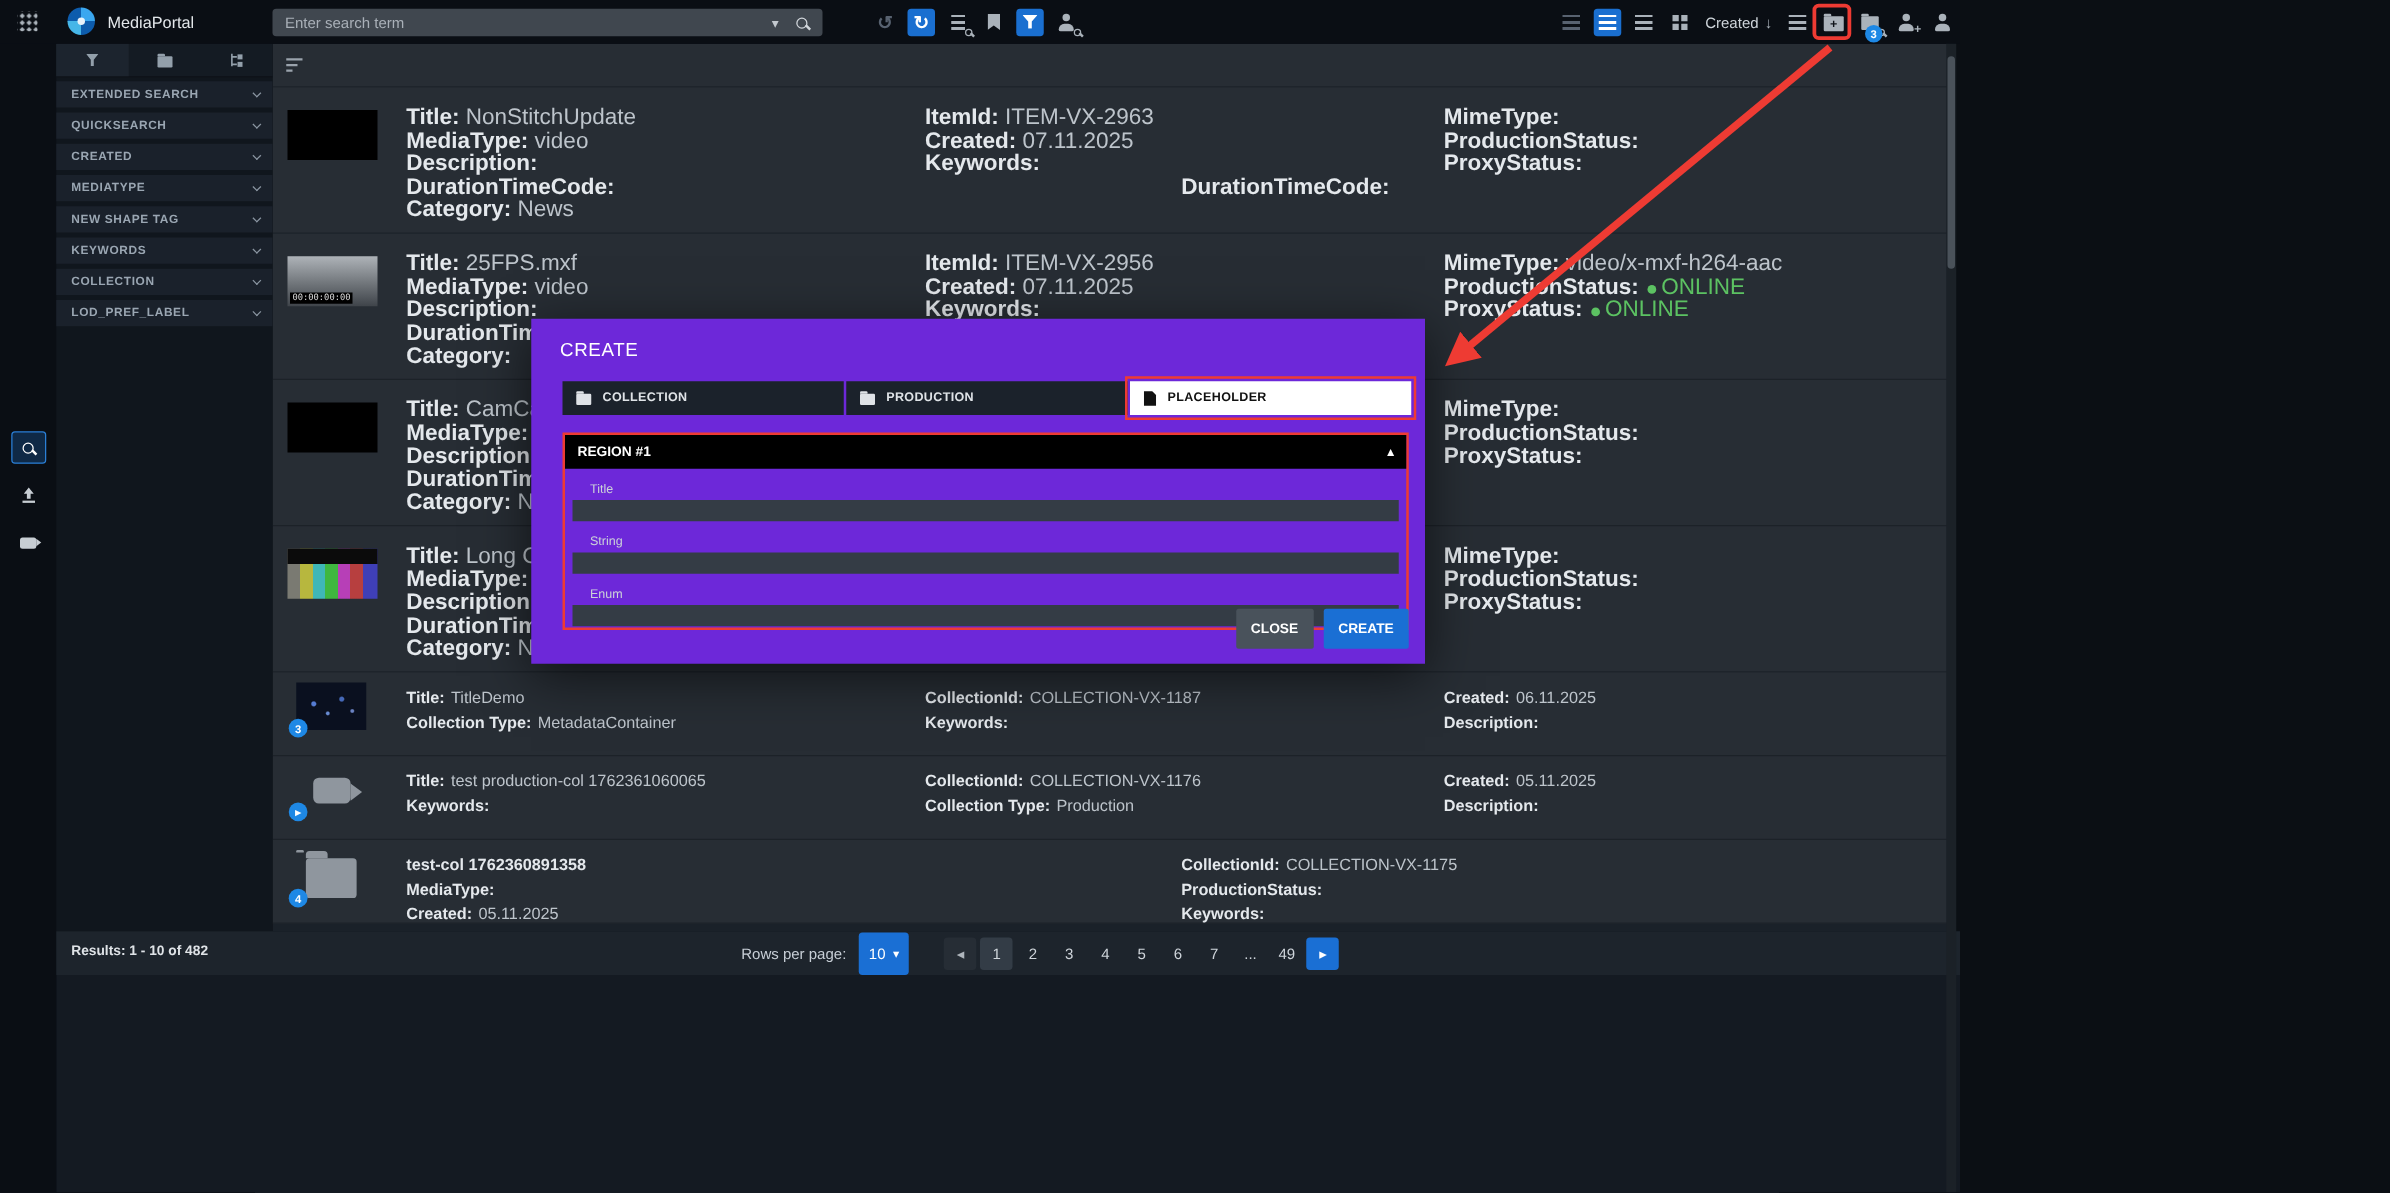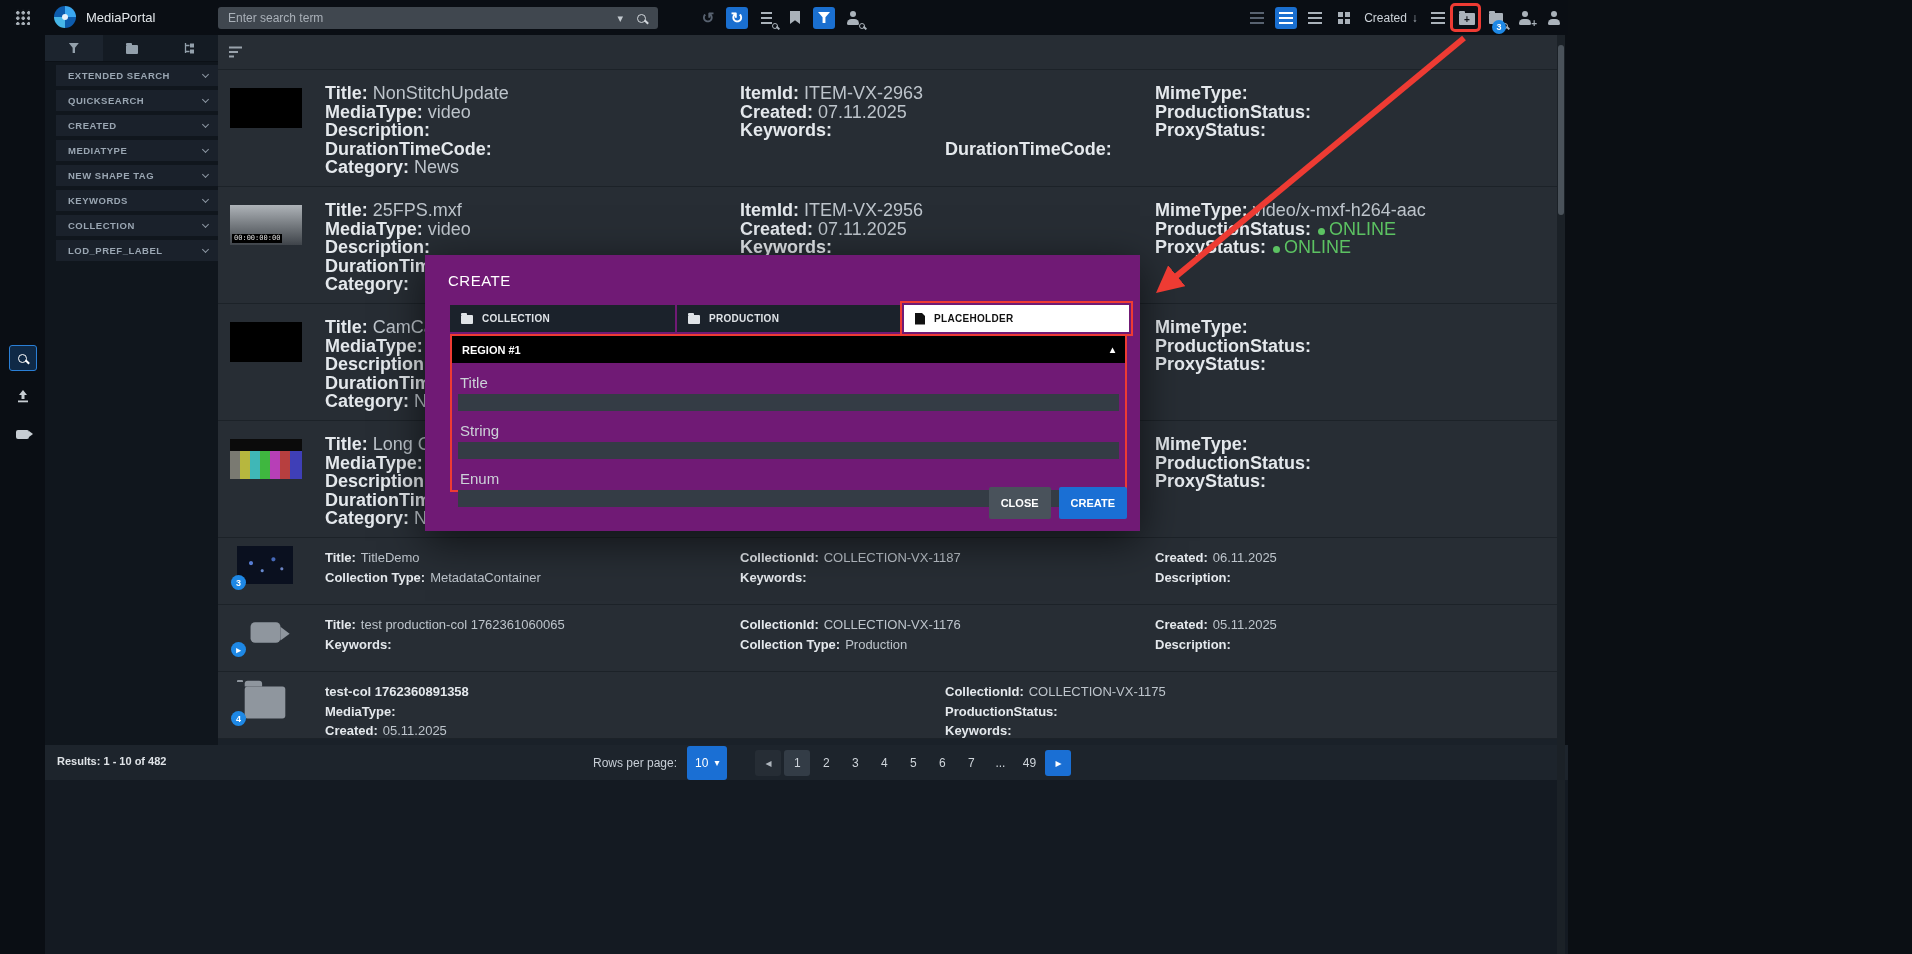--- a/index.html
+++ b/index.html
@@ -62,21 +62,21 @@
   .rail-btn{width:28px;height:26px;display:flex;align-items:center;justify-content:center;color:#c7cdd3;border-radius:3px}
   .rail-btn.active{background:rgba(30,110,200,.28);border:1px solid #2a7fd6;color:#fff}
 
   
   .sidebar{position:absolute;left:45px;top:35px;width:173px;height:710px;background:#10161d;z-index:4}
   .sb-tabs{display:flex;height:27px;background:#141b23;border-bottom:1px solid #0c1117}
   .sb-tab{flex:1;display:flex;align-items:center;justify-content:center;color:#93
 9ea9;color:#93a0ab}
   .sb-tab.active{background:#1c242e}
   .sb-list{padding-top:3px}
-  .sb-item{height:21px;margin:0 0 4px 11px;background:#1a212b;display:flex;align-items:center;justify-content:space-between;padding:0 10px 0 12px;cursor:pointer}
+  .sb-item{height:21px;margin:0 0 4px 0;background:#1a212b;display:flex;align-items:center;justify-content:space-between;padding:0 10px 0 12px;cursor:pointer}
   .sb-lbl{font-size:9.5px;font-weight:bold;letter-spacing:.5px;color:#9aa6b2}
   .sb-item .chev{color:#8b96a2;width:5px;height:5px}
 
   
   .content{position:absolute;left:218px;top:35px;width:1340px;height:710px;background:#1a2129;overflow:hidden;z-index:3}
   .list-toolbar{height:35px;background:#272d34;border-bottom:1px solid #1c2228;display:flex;align-items:center;padding-left:10px}
   .row{position:relative;background:#272d34;border-bottom:1px solid #1c2228}
   .row.media{height:117px}
   .row.collection{height:67px}
   .thumbwrap{position:absolute}
@@ -127,33 +127,33 @@
   .pg.prev{background:#262d35;color:#aeb5bc}
   .pg.next{background:#1a6fd4;color:#fff}
   .under{position:absolute;left:45px;top:780px;width:1523px;height:174px;background:#141a22;z-index:2}
 
   
   .scrollbar{position:absolute;left:1557px;top:35px;width:8px;height:919px;background:#1b2127;z-index:6}
   .sb-thumb{position:absolute;left:1px;top:10px;width:6px;height:170px;border-radius:3px;background:#4a525a}
   .backdrop-right{position:absolute;left:1568px;top:0;width:344px;height:954px;background:#0b0f14;z-index:1}
 
   
-  .modal{position:absolute;left:425px;top:255px;width:715px;height:276px;background:#701a75;z-index:40;
+  .modal{position:absolute;left:425px;top:255px;width:715px;height:276px;background:#6d28d9;z-index:40;
     box-shadow:0 10px 40px rgba(0,0,0,.6)}
   .m-title{position:absolute;left:23px;top:17px;font-size:15px;color:#fff;letter-spacing:.5px}
   .m-tabs{position:absolute;left:25px;top:50px;display:flex;gap:2px}
   .m-tab{width:225px;height:27px;background:#1b222b;display:flex;align-items:center;gap:9px;padding-left:11px;
     font-size:10px;font-weight:bold;letter-spacing:.3px;color:#dfe3e7;cursor:pointer}
   .m-tab .folder{width:12px;height:9px}
   .m-tab.active{background:#fff;color:#111;outline:2px solid #ee3b33;outline-offset:2px}
-  .m-region{position:absolute;left:25px;top:79px;width:677px;height:158px;border:2px solid #ee3b33}
+  .m-region{position:absolute;left:25px;top:91px;width:677px;height:158px;border:2px solid #ee3b33}
   .m-region-head{height:27px;background:#000;display:flex;align-items:center;justify-content:space-between;
     padding:0 10px;color:#fff;font-size:11px;font-weight:bold;cursor:pointer}
   .m-caret{font-size:10px}
-  .m-lbl{margin:11px 8px 3px;font-size:15px;color:#ccd2d8}
+  .m-lbl{margin:11px 20px 3px;font-size:10px;color:#ccd2d8}
   .strip{display:block;width:calc(100% - 12px);margin:2px 6px 0;height:17px;background:#343c45;border:none;outline:none;
     color:#e6eaee;font-size:11px;padding:0 5px;font-family:"Liberation Sans",sans-serif}
   .strip.select{position:relative;cursor:pointer}
   .sel-caret{position:absolute;right:6px;top:2px;color:#cfd5db;font-size:11px}
   .m-actions{position:absolute;right:13px;bottom:12px;display:flex;gap:8px}
   .btn{height:21px;padding:16px 12px;border:none;border-radius:2px;font-size:11px;font-weight:bold;color:#fff;
     display:inline-flex;align-items:center;cursor:pointer;font-family:"Liberation Sans",sans-serif}
   .btn.close{background:#49525b}
   .btn.create{background:#1a6fd4}
 

